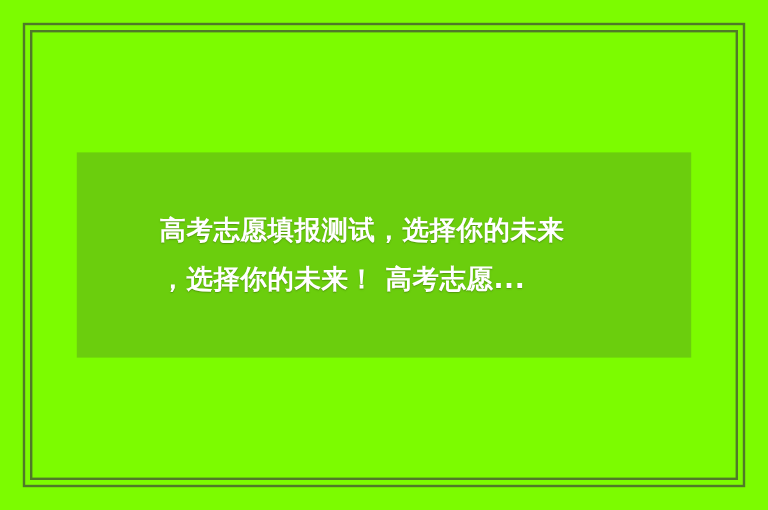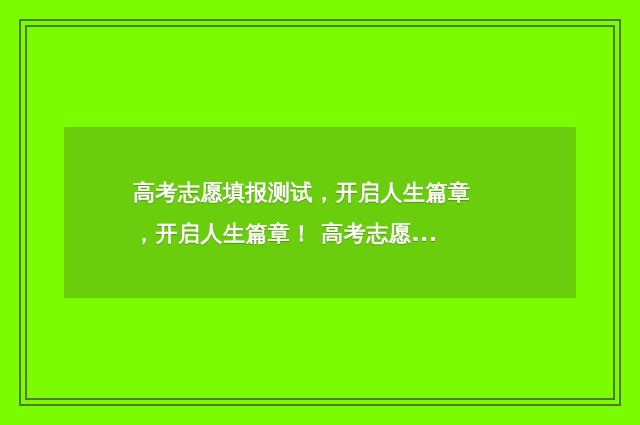--- a/index.html
+++ b/index.html
@@ -73,17 +73,17 @@
 </style>
 </head>
 <body>
 
 <div id="stage">
 
   <div class="frame-outer"></div>
   <div class="frame-inner"></div>
 
   <div class="caption-panel">
-    <div class="caption-line">高考志愿填报测试，开启人生篇章</div>
-    <div class="caption-line">，开启人生篇章！ 高考志愿...</div>
+    <div class="caption-line">高考志愿填报测试，选择你的未来</div>
+    <div class="caption-line">，选择你的未来！ 高考志愿...</div>
   </div>
 
 </div>
 
 </body></html>

